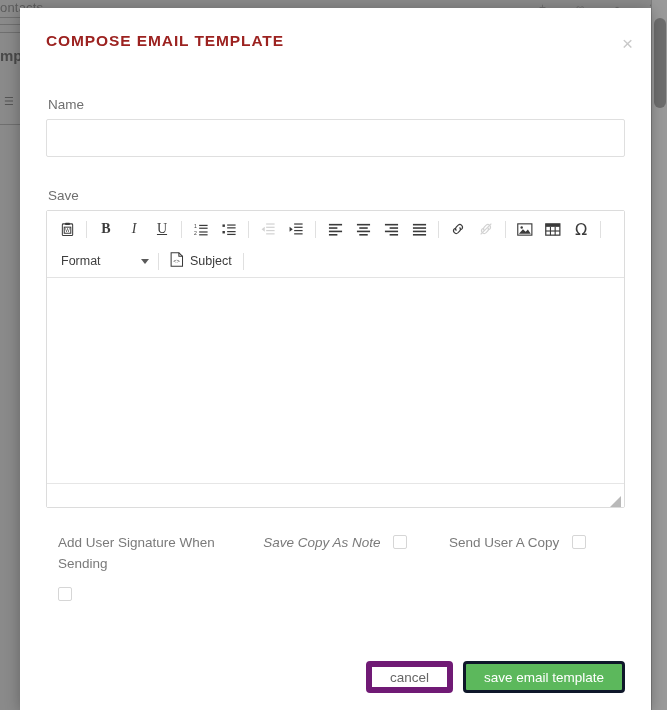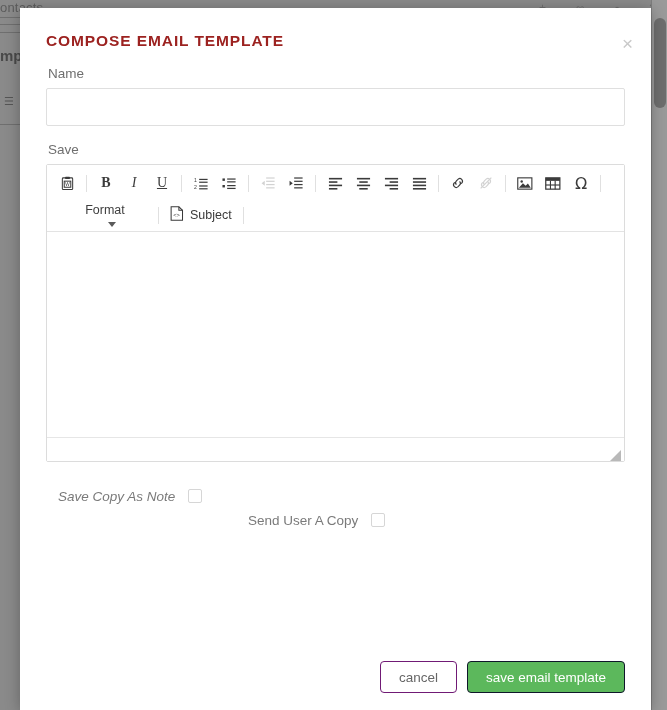--- a/index.html
+++ b/index.html
@@ -104,21 +104,21 @@
     height: 38px;
     border: 1px solid #dfdfdf;
     border-radius: 2px;
     background: #fff;
     font-size: 13.5px;
     color: #444;
     padding: 0 9px;
     outline: none;
     font-family: "Liberation Sans", sans-serif;
   }
-  .field-group { margin-bottom: 16px; }
+  .field-group { margin-bottom: 16px; margin-top: 31px; }
   .field-group.subject { margin-bottom: 18px; }
 
   
   .editor {
     border: 1px solid #dcdcdc;
     border-radius: 2px;
     background: #fff;
   }
   .editor-toolbar {
     border-bottom: 1px solid #e3e3e3;
@@ -149,21 +149,20 @@
 
   .tb-select {
     display: flex; align-items: center;
     height: 24px;
     min-width: 100px;
     padding: 0 4px 0 8px;
     font-size: 12.5px;
     color: #3e3e3e;
     cursor: pointer;
     justify-content: space-between;
-    flex-direction: column;
   }
   .tb-caret {
     width: 0; height: 0;
     border-left: 4px solid transparent;
     border-right: 4px solid transparent;
     border-top: 5px solid #5a5a5a;
     margin-left: 14px;
   }
   .tb-source {
     display: flex; align-items: center; gap: 6px;
@@ -190,21 +189,21 @@
 
   
   .check-row {
     display: flex;
     margin-top: 24px;
     padding-left: 12px;
   }
   .check-col { position: relative; }
   .check-col.c1 { width: 210px; }
   .check-col.c2 { width: 190px; font-style: italic; }
-  .check-col.c3 { width: 180px; margin-top: 24px; }
+  .check-col.c3 { width: 180px; }
   .check-label {
     font-size: 13.5px;
     color: #7a7a7a;
     line-height: 21px;
     display: inline;
   }
   .check-col.c1 .check-label { display: block; max-width: 165px; }
   .chk {
     display: inline-block;
     width: 14px; height: 14px;
@@ -231,27 +230,27 @@
     font-size: 13.5px;
     border-radius: 4px;
     height: 32px;
     padding: 0 18px;
     cursor: pointer;
     font-family: "Liberation Sans", sans-serif;
     display: inline-flex; align-items: center; justify-content: center;
   }
   .btn-cancel {
     background: #fff;
-    border: 1px solid #701a75;
+    border: 6px solid #701a75;
     color: #666;
     min-width: 70px;
   }
   .btn-save {
     background: #5cb85c;
-    border: 1px solid #0f172a;
+    border: 3px solid #0f172a;
     color: #fff;
     min-width: 140px;
   }
 </style>
 </head>
 <body>
 
 <div id="backdrop">
 
   <div class="bg-topbar"></div>
@@ -470,20 +469,24 @@
           <div class="resize-grip">
             <svg width="11" height="11" viewBox="0 0 11 11">
               <path d="M11 0 L11 11 L0 11 Z" fill="#b9b9b9"></path>
             </svg>
           </div>
         </div>
       </div>
     </div>
 
     <div class="check-row">
+      <div class="check-col c1">
+        <span class="check-label">Add User Signature When Sending</span>
+        <span class="chk"></span>
+      </div>
       <div class="check-col c2">
         <span class="check-label">Save Copy As Note</span>
         <span class="chk"></span>
       </div>
       <div class="check-col c3">
         <span class="check-label">Send User A Copy</span>
         <span class="chk"></span>
       </div>
     </div>
   </div>

